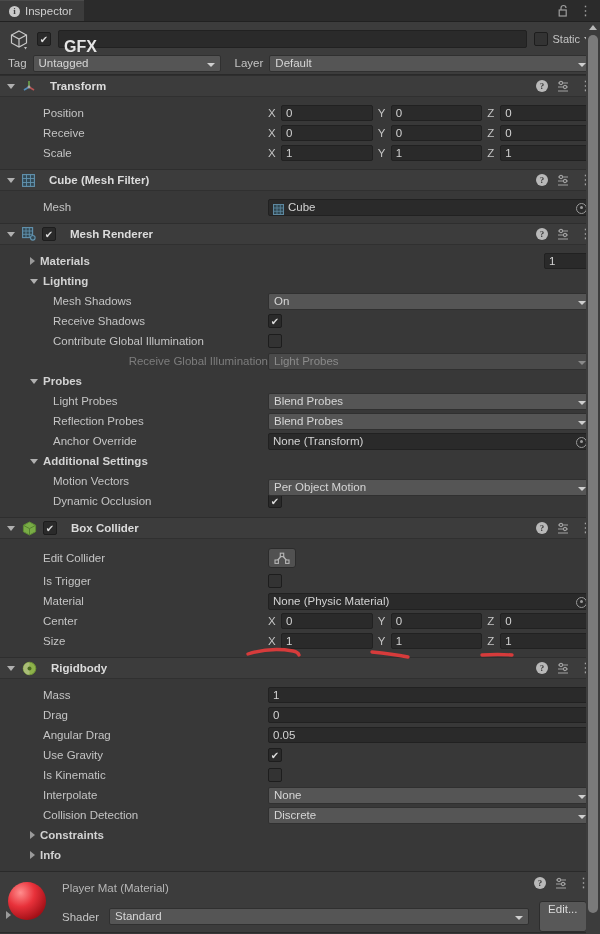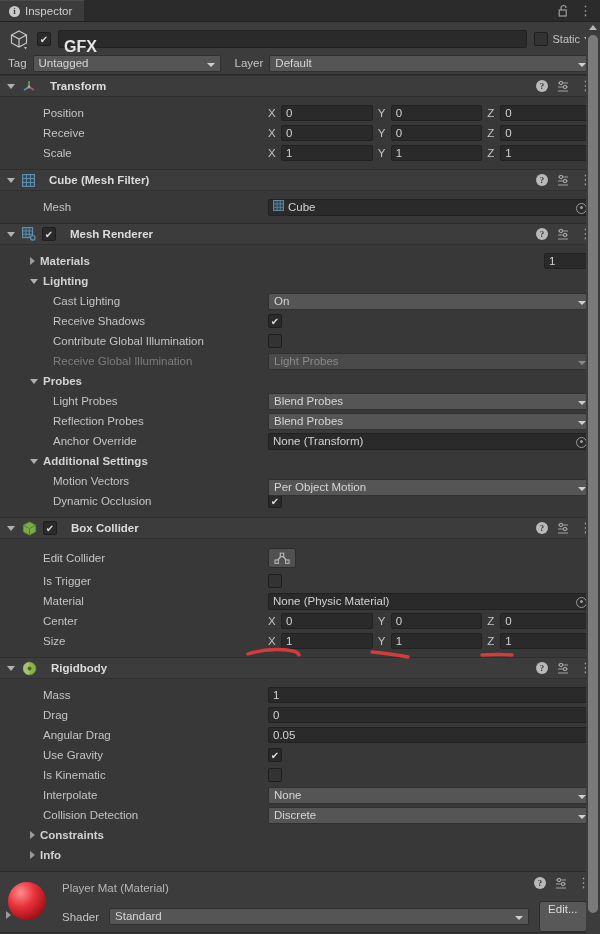--- a/index.html
+++ b/index.html
@@ -84,35 +84,35 @@
     color: #3c3c3c; font-size: 9px; font-weight: bold; text-align: center; line-height: 12px;
     font-family: "Liberation Serif", serif;
   }
 
   
   .body { background: #383838; }
   .row { display: flex; align-items: center; height: 20px; padding: 0 8px 0 0; }
   .lbl { width: 248px; padding-left: 23px; color: #c4c4c4; font-size: 11.5px; white-space: nowrap; margin-left: 20px; }
   .lbl.indent2 { padding-left: 33px; }
   .lbl.fold { padding-left: 10px; display: flex; align-items: center; gap: 5px; font-weight: bold; color: #d2d2d2; }
-  .lbl.dim { color: #7d7d7d; }
+  .lbl.dim { color: #7d7d7d; text-align: right; }
   .fields { flex: 1; display: flex; align-items: center; gap: 0; }
 
   .vec { display: flex; flex: 1; gap: 5px; }
   .vax { display: flex; align-items: center; flex: 1; gap: 4px; }
   .vaxlbl { color: #c4c4c4; font-size: 11.5px; width: 9px; }
   .inp {
     flex: 1; height: 16px; background: #2a2a2a; border: 1px solid #212121;
     border-radius: 2px; color: #d3d3d3; font-size: 11.5px; padding: 0 4px; line-height: 14px;
     white-space: nowrap; overflow: hidden;
   }
   .objfield {
     flex: 1; height: 17px; background: #2a2a2a; border: 1px solid #212121; border-radius: 2px;
     color: #d3d3d3; font-size: 11.5px; padding: 0 20px 0 4px; line-height: 15px;
-    display: flex; align-items: flex-start; gap: 4px; position: relative;
+    display: flex; align-items: flex-end; gap: 4px; position: relative;
   }
   .objfield .sel-dot {
     position: absolute; right: 4px; top: 3px; width: 11px; height: 11px; border-radius: 50%;
     border: 1.5px solid #9a9a9a;
   }
   .objfield .sel-dot:after {
     content: ""; position: absolute; left: 2.5px; top: 2.5px; width: 3px; height: 3px;
     border-radius: 50%; background: #9a9a9a;
   }
   .numsmall {
@@ -366,21 +366,21 @@
           </span>
         </div>
         <div class="row">
           <span class="lbl fold">
             <span class="tri-d"></span>
             <span>Lighting</span>
           </span>
           <span class="fields"></span>
         </div>
         <div class="row">
-          <span class="lbl indent2">Cast Lighting</span>
+          <span class="lbl indent2">Mesh Shadows</span>
           <span class="fields">
             <span class="dd" style="flex: 1 1 0%;">On</span>
           </span>
         </div>
         <div class="row">
           <span class="lbl indent2">Receive Shadows</span>
           <span class="fields">
             <span class="chk">✔</span>
           </span>
         </div>

